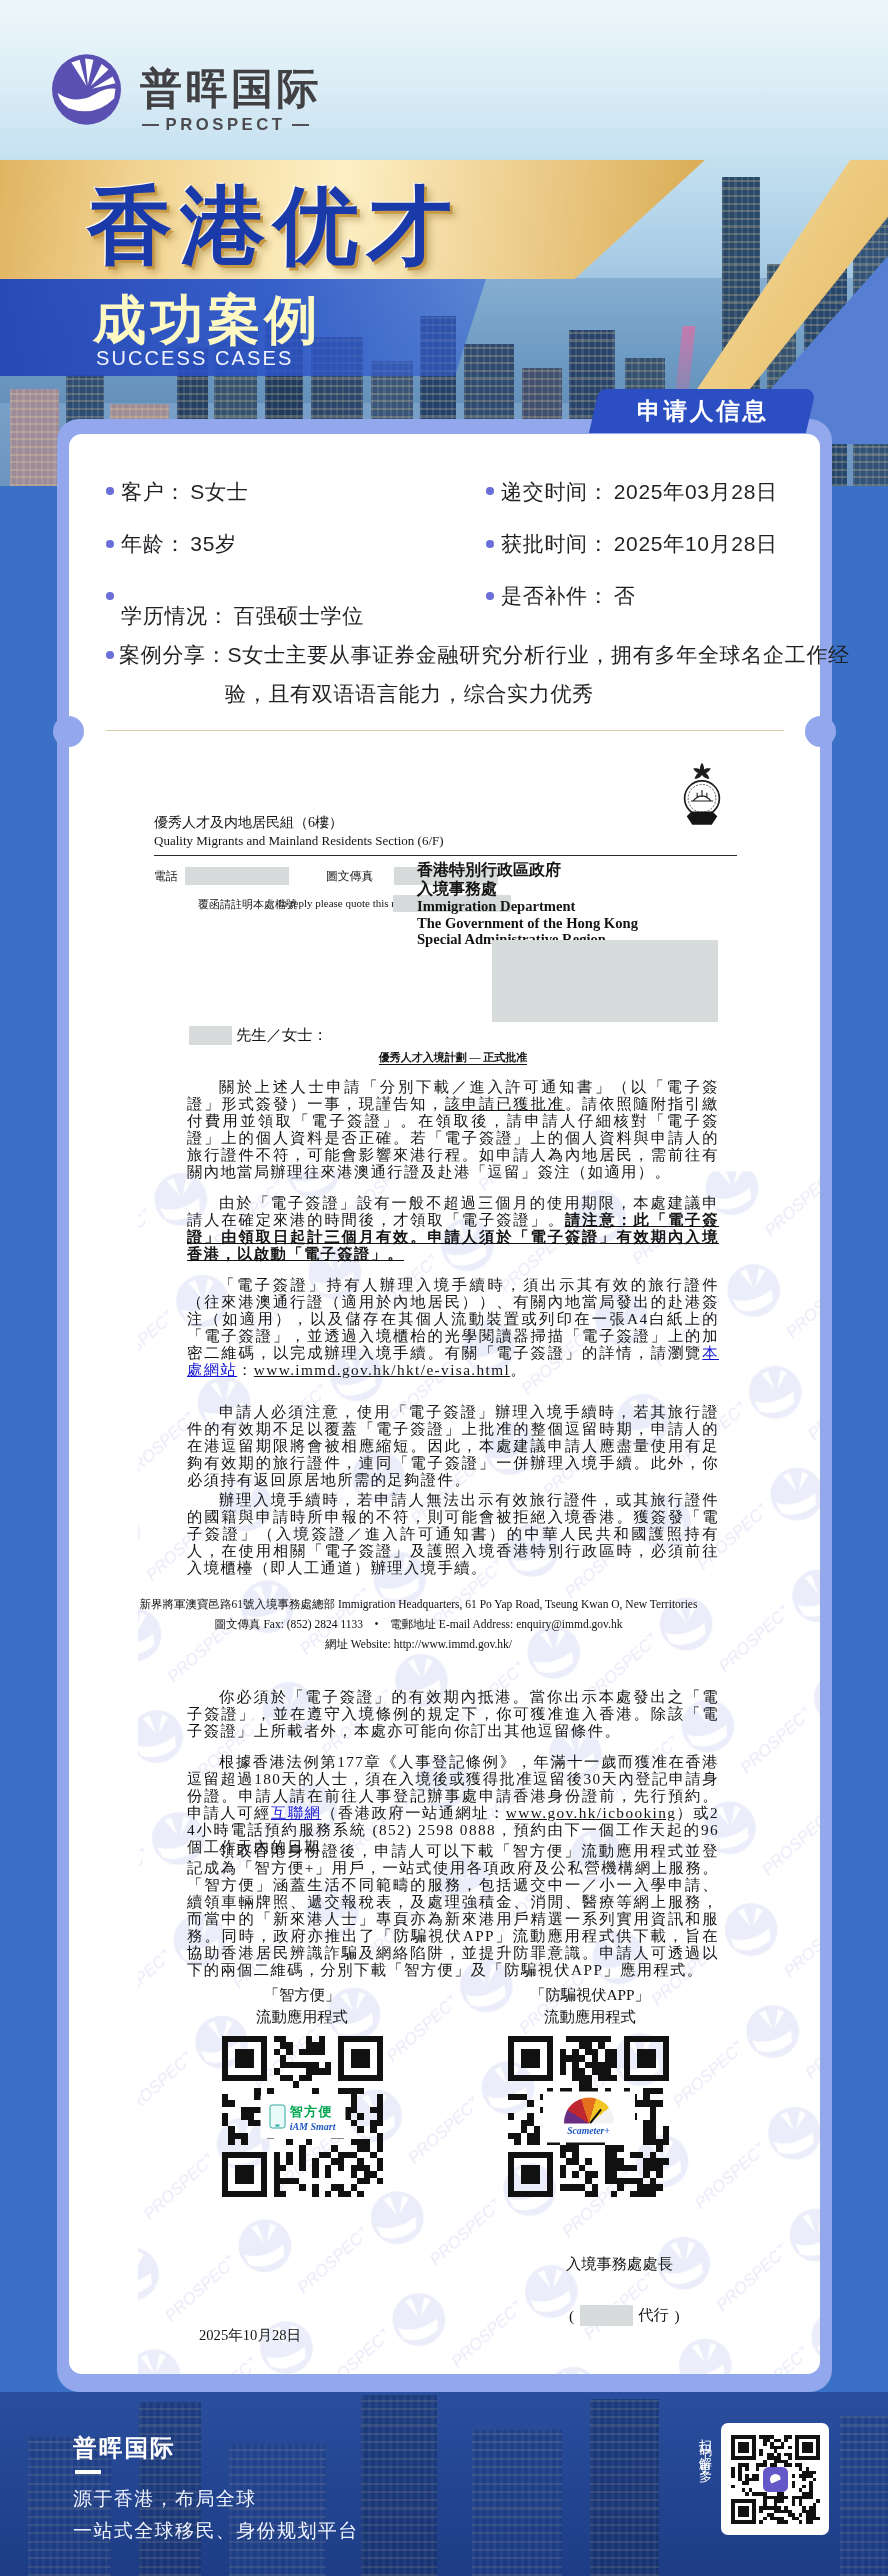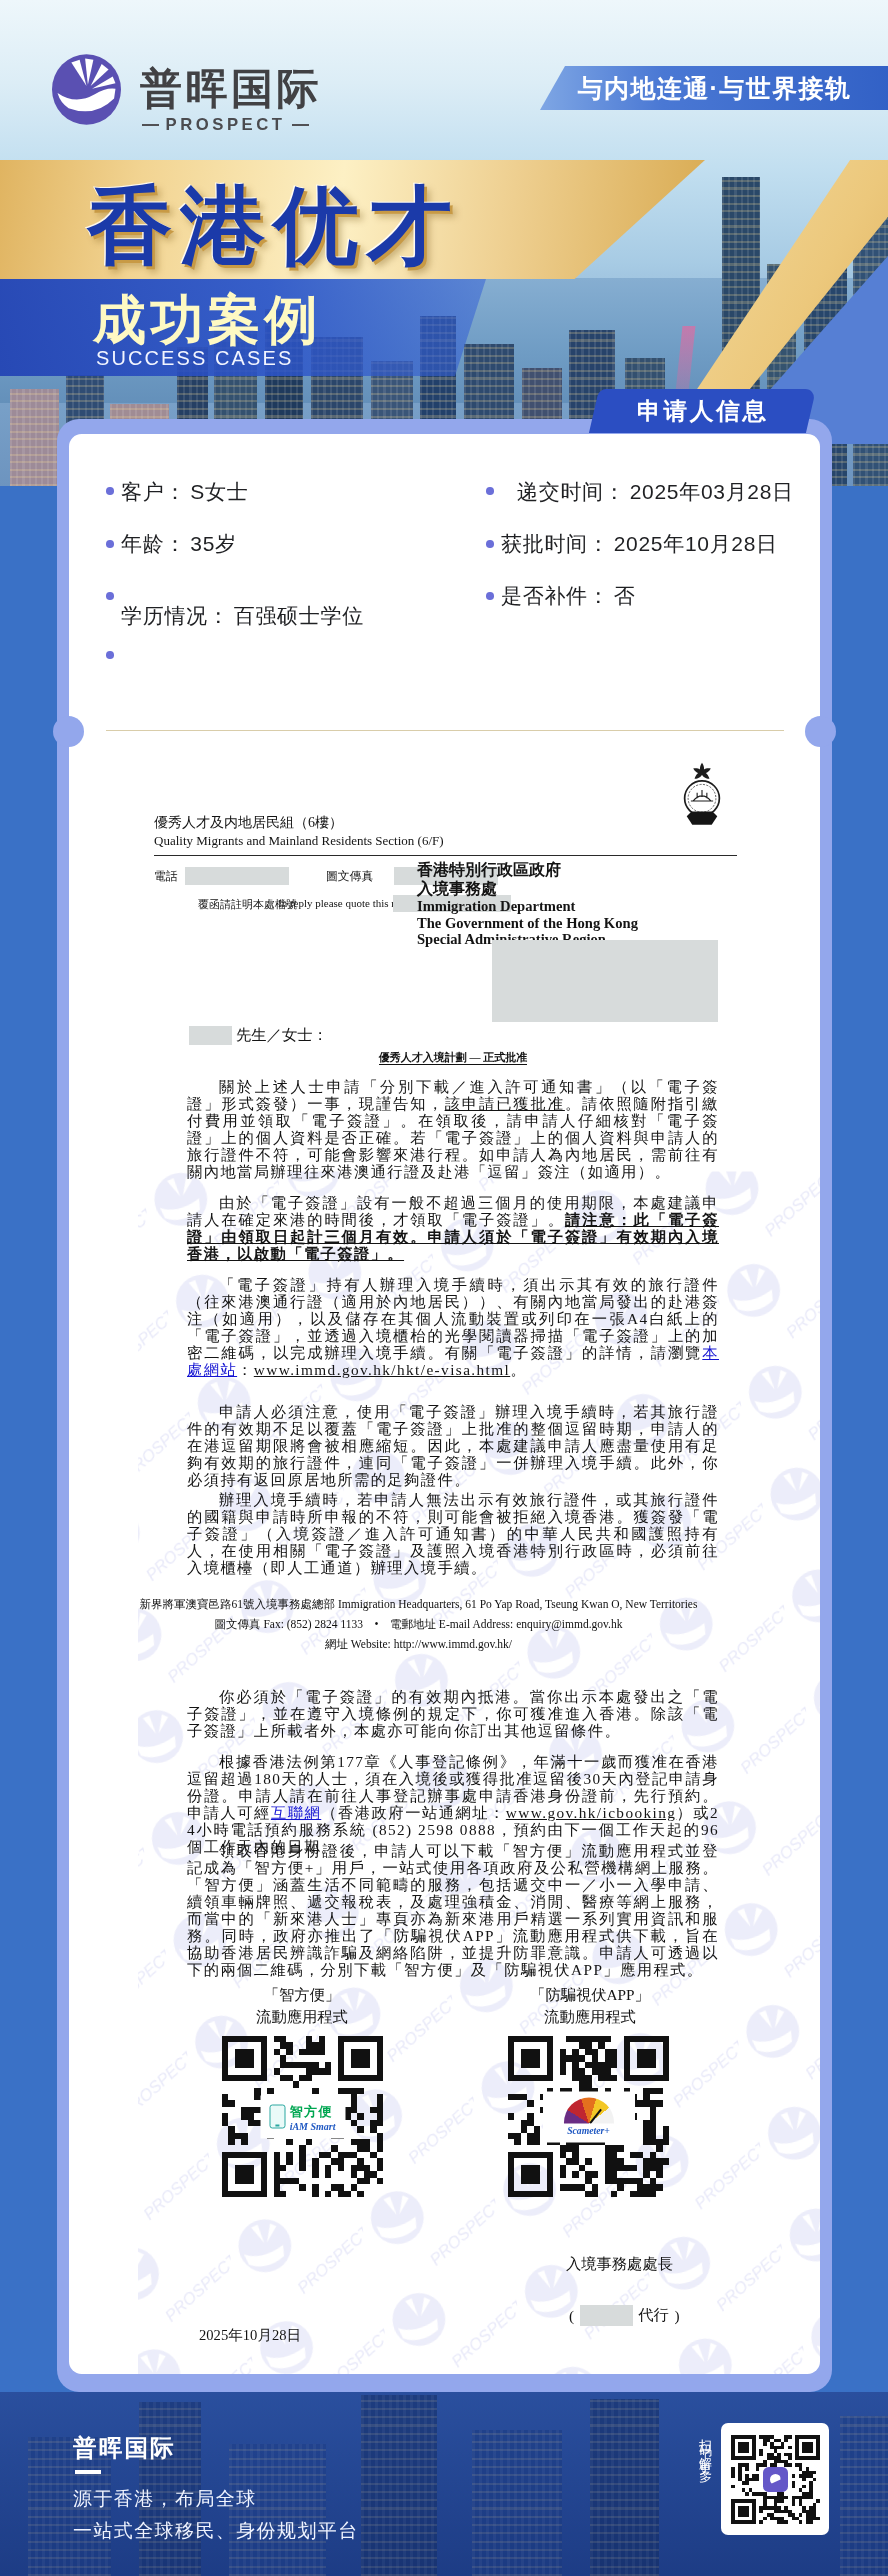--- a/index.html
+++ b/index.html
@@ -147,23 +147,20 @@
       <path d="M56,46 L72,14 L82,22 Z" fill="#fff"></path>
       <path d="M58,50 L88,32 L92,42 Z" fill="#fff"></path>
     </svg>
   </div>
   <div class="brand-zh">普晖国际</div>
   <div class="brand-row">
     <span class="brand-dash"></span>
     <span class="brand-en">PROSPECT</span>
     <span class="brand-dash"></span>
   </div>
-  <div class="ribbon">
-    <span>与内地连通·与世界接轨</span>
-  </div>
 
   <div class="gold-band"></div>
   <div class="hero-title">香港优才</div>
   <div class="gold-stripe"></div>
   <div class="corner-tri"></div>
   <div class="blue-band"></div>
   <div class="hero-sub">成功案例</div>
   <div class="hero-sub-en">SUCCESS CASES</div>
 
   <div class="card-frame"></div>
@@ -184,40 +181,43 @@
   </div>
   <div class="badge">
     <span>申请人信息</span>
   </div>
 
   <div class="dot" style="left:106px;top:487px;"></div>
   <div class="info-line" style="left:121px;top:478px;">
     <span>客户：</span><span class="val">S女士</span>
   </div>
   <div class="dot" style="left:486px;top:487px;"></div>
-  <div class="info-line" style="left:501px;top:478px;margin-left:16px;">
+  <div class="info-line" style="left:501px;top:478px;">
     <span>递交时间：</span><span class="val">2025年03月28日</span>
   </div>
   <div class="dot" style="left:106px;top:540px;"></div>
   <div class="info-line" style="left:121px;top:530px;">
     <span>年龄：</span><span class="val">35岁</span>
   </div>
   <div class="dot" style="left:486px;top:540px;"></div>
   <div class="info-line" style="left:501px;top:530px;">
     <span>获批时间：</span><span class="val">2025年10月28日</span>
   </div>
   <div class="dot" style="left:106px;top:592px;"></div>
   <div class="info-line" style="left:121px;top:602px;">
     <span>学历情况：</span><span class="val">百强硕士学位</span>
   </div>
   <div class="dot" style="left:486px;top:592px;"></div>
   <div class="info-line" style="left:501px;top:582px;">
     <span>是否补件：</span><span class="val">否</span>
   </div>
   <div class="dot" style="left:106px;top:651px;"></div>
+  <div class="share">
+    <span>案例分享：</span><span>S女士主要从事证券金融研究分析行业，拥有多年全球名企工作经验，且有双语语言能力，综合实力优秀</span>
+  </div>
   <div class="divider"></div>
   <div class="notch l"></div>
   <div class="notch r"></div>
 
   <div class="letter-text">
 
     <svg style="position:absolute;left:677px;top:762px;" width="50" height="67" viewBox="0 0 72 96">
       <g fill="#1d1d1d">
         <g transform="translate(36,15)">
           <path d="M0,-14 C4,-8 4,-2 0,1 C-4,-2 -4,-8 0,-14"></path>

